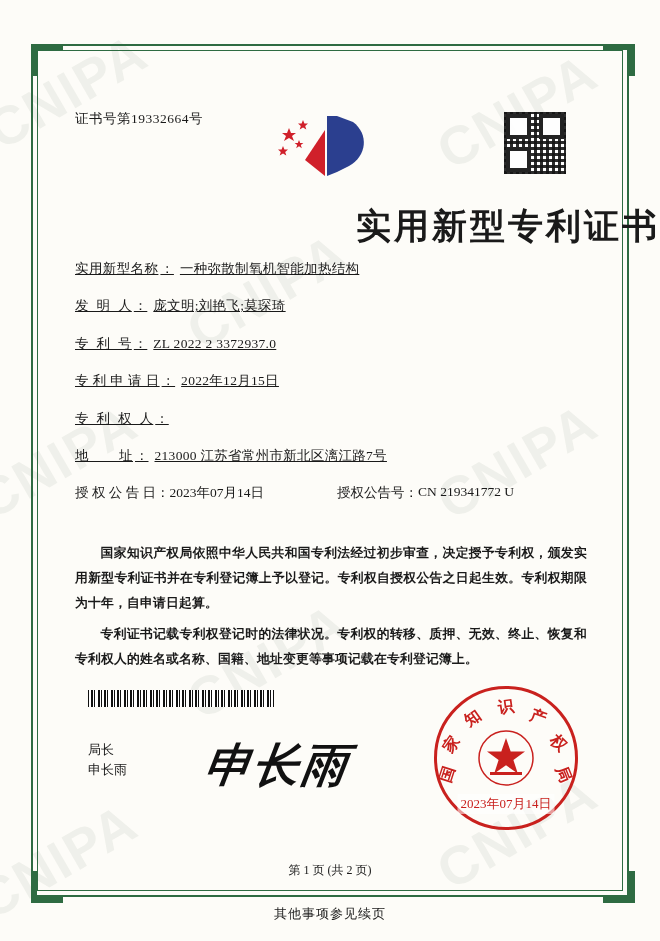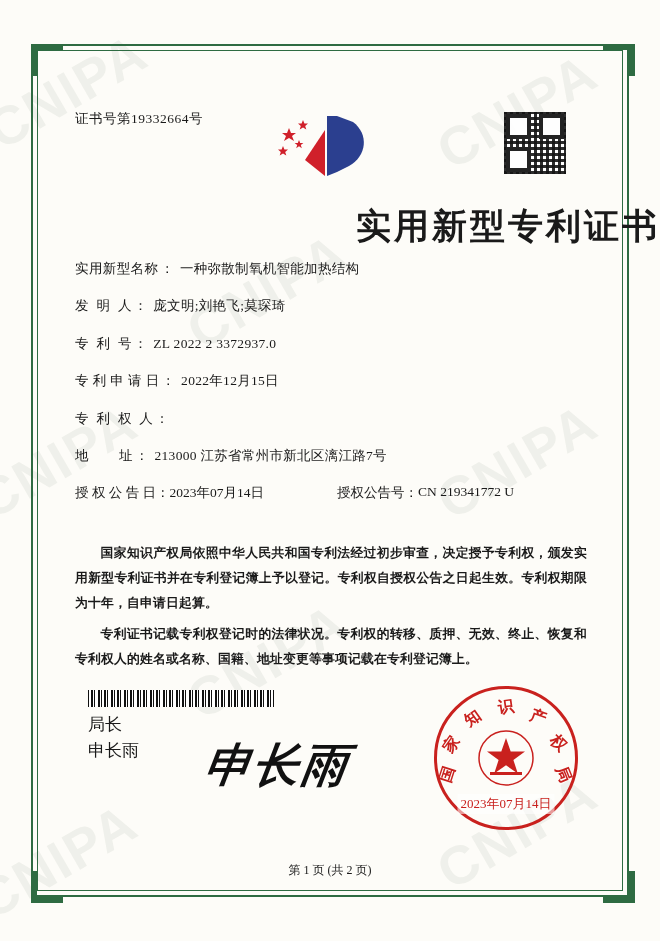--- a/index.html
+++ b/index.html
@@ -132,20 +132,21 @@
     left: 75px;
     top: 260px;
     width: 510px;
   }
   .row {
     display: flex;
     align-items: baseline;
     font-size: 13.5px;
     margin-bottom: 18.5px;
     line-height: 1.4;
+    text-decoration: underline;
   }
   .row .lbl {
     flex: 0 0 auto;
     white-space: pre;
     letter-spacing: 0.4px;
   }
   .row .sep {
     flex: 0 0 auto;
     padding: 0 6px 0 2px;
   }
@@ -190,22 +191,22 @@
       90deg,
       #111 0 1px, #fff 1px 3px, #111 3px 5px, #fff 5px 6px,
       #111 6px 7px, #fff 7px 10px, #111 10px 12px, #fff 12px 13px
     );
   }
 
   
   .sig-label {
     position: absolute;
     left: 88px;
-    top: 712px;
-    font-size: 17px;
+    top: 740px;
+    font-size: 13px;
     line-height: 1.55;
   }
   .sig-hand {
     position: absolute;
     left: 205px;
     top: 735px;
     font-size: 46px;
     font-family: "DejaVu Serif", serif;
     font-style: italic;
     font-weight: bold;
@@ -397,14 +398,15 @@
     <span class="seal-text-char" style="left:10px; top:48px;  transform:rotate(-55deg);">家</span>
     <span class="seal-text-char" style="left:31px; top:22px;  transform:rotate(-35deg);">知</span>
     <span class="seal-text-char" style="left:64px; top:11px;  transform:rotate(-8deg);">识</span>
     <span class="seal-text-char" style="left:96px; top:21px;  transform:rotate(20deg);">产</span>
     <span class="seal-text-char" style="left:116px;top:47px;  transform:rotate(45deg);">权</span>
     <span class="seal-text-char" style="left:121px;top:78px;  transform:rotate(68deg);">局</span>
     <div class="seal-date">2023年07月14日</div>
   </div>
 
   <div class="page-num">第 1 页 (共 2 页)</div>
+  <div class="footer-note">其他事项参见续页</div>
 
 </div>
 
 </body></html>

